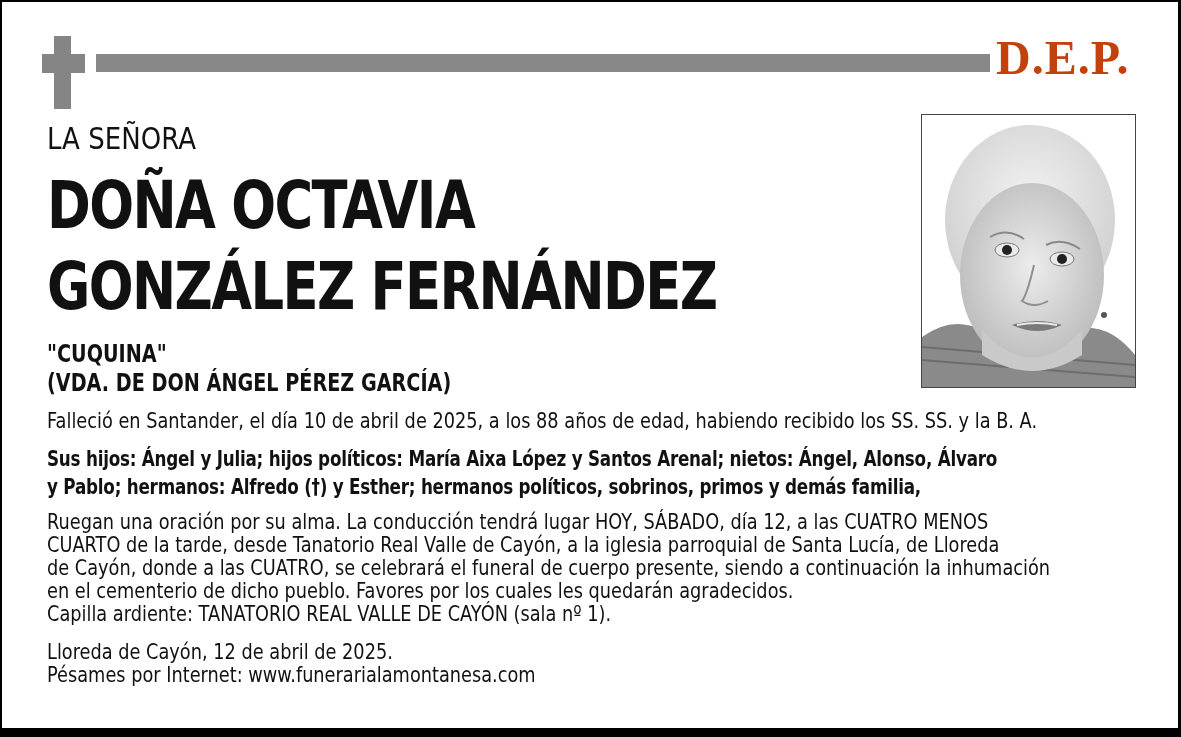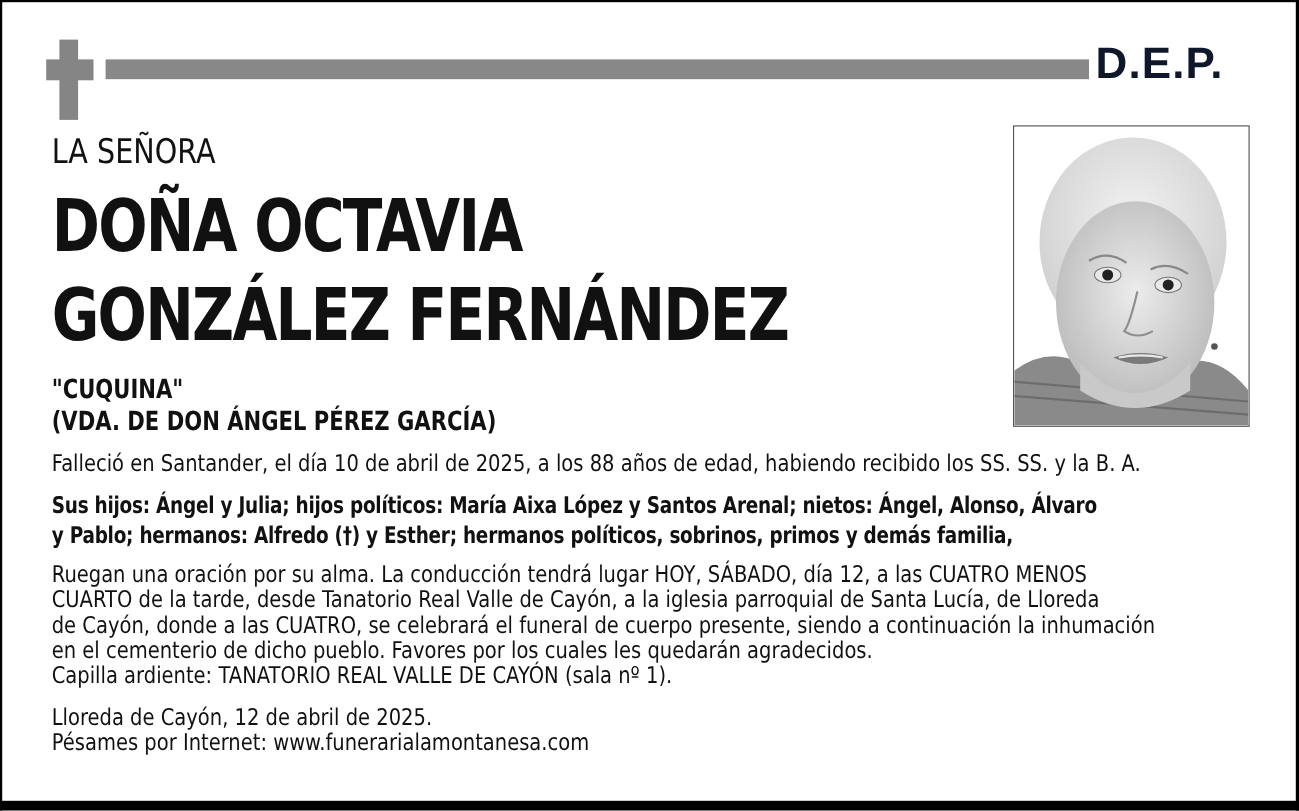--- a/index.html
+++ b/index.html
@@ -4,22 +4,22 @@
 <style>
   html, body { margin: 0; padding: 0; background: #fff; }
   body { width: 1181px; height: 737px; position: relative; overflow: hidden;
          font-family: "Liberation Sans", "DejaVu Sans", sans-serif; color: #111; }
   .frame { position: absolute; left: 0; top: 0; width: 1181px; height: 737px; box-sizing: border-box;
            border-left: 2px solid #000; border-top: 2px solid #000; border-right: 3px solid #000; }
   .bottom-bar { position: absolute; left: 0; bottom: 0; width: 1181px; height: 9px; background: #000; }
   .cross-v { position: absolute; left: 54px; top: 36px; width: 17px; height: 73px; background: #858585; }
   .cross-h { position: absolute; left: 42px; top: 54px; width: 43px; height: 19px; background: #858585; }
   .rule { position: absolute; left: 96px; top: 54px; width: 894px; height: 18px; background: #888; }
-  .dep { position: absolute; left: 996px; top: 36px; font-size: 40px; font-weight: bold;
-         color: #0f172a; letter-spacing: 1px; line-height: 44px; font-family: Liberation Sans, sans-serif; }
+  .dep { position: absolute; left: 996px; top: 36px; font-size: 48px; font-weight: bold;
+         color: #c2410c; letter-spacing: 1px; line-height: 44px; font-family: Liberation Serif, serif; }
   .t { position: absolute; left: 47px; white-space: nowrap; }
   .senora { top: 120px; font-size: 31px; line-height: 36px; letter-spacing: 0px; font-family: "DejaVu Sans", sans-serif; font-weight: normal; transform: scaleX(0.84); transform-origin: left; }
   .name { font-size: 66px; font-weight: bold; line-height: 72px; letter-spacing: -2px;
           font-family: "DejaVu Sans", sans-serif; transform: scaleX(0.80); transform-origin: left; }
   .name1 { top: 170px; }
   .name2 { top: 251px; }
   .sub { font-size: 24px; font-weight: bold; line-height: 28px; font-family: "DejaVu Sans", sans-serif; transform: scaleX(0.80); transform-origin: left; }
   .sub1 { top: 340px; }
   .sub2 { top: 369px; }
   .body { font-size: 21px; line-height: 23px; font-family: "DejaVu Sans", sans-serif; transform: scaleX(0.845); transform-origin: left; }

